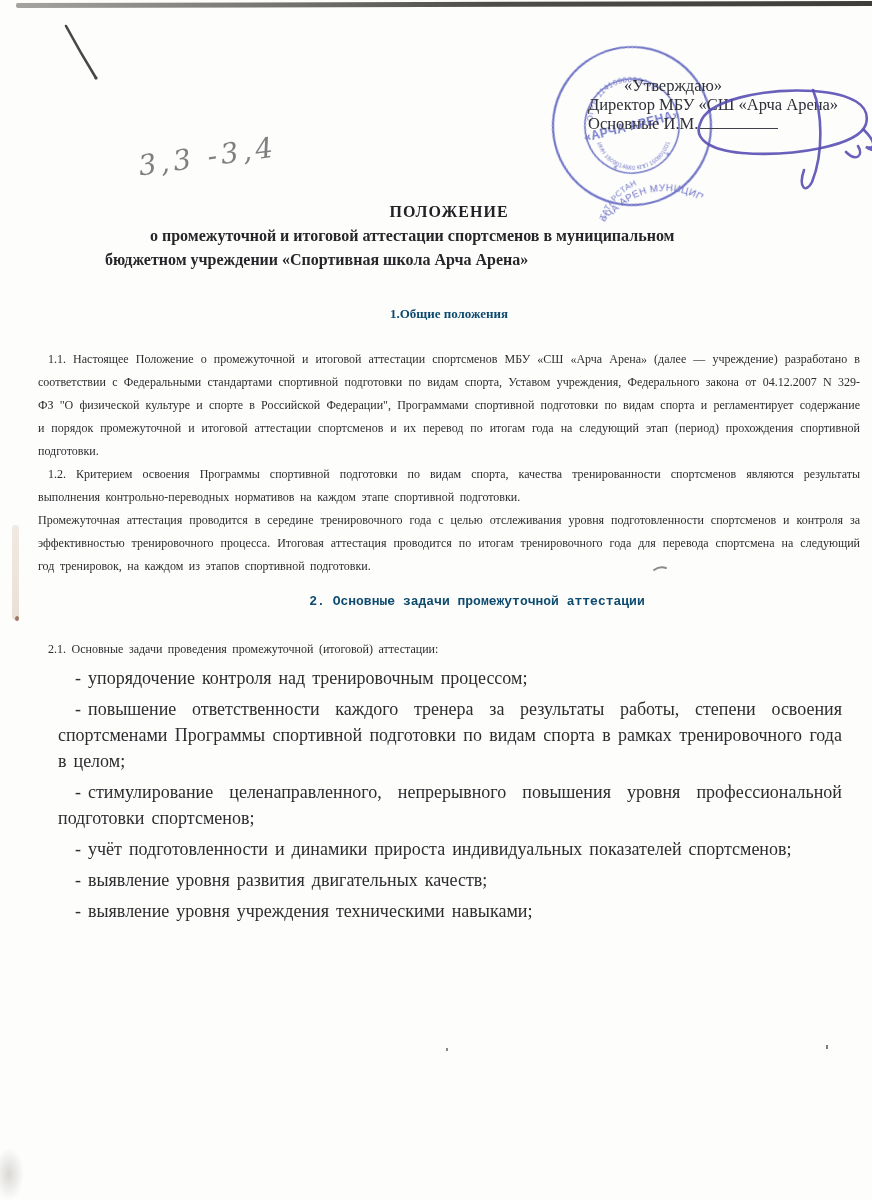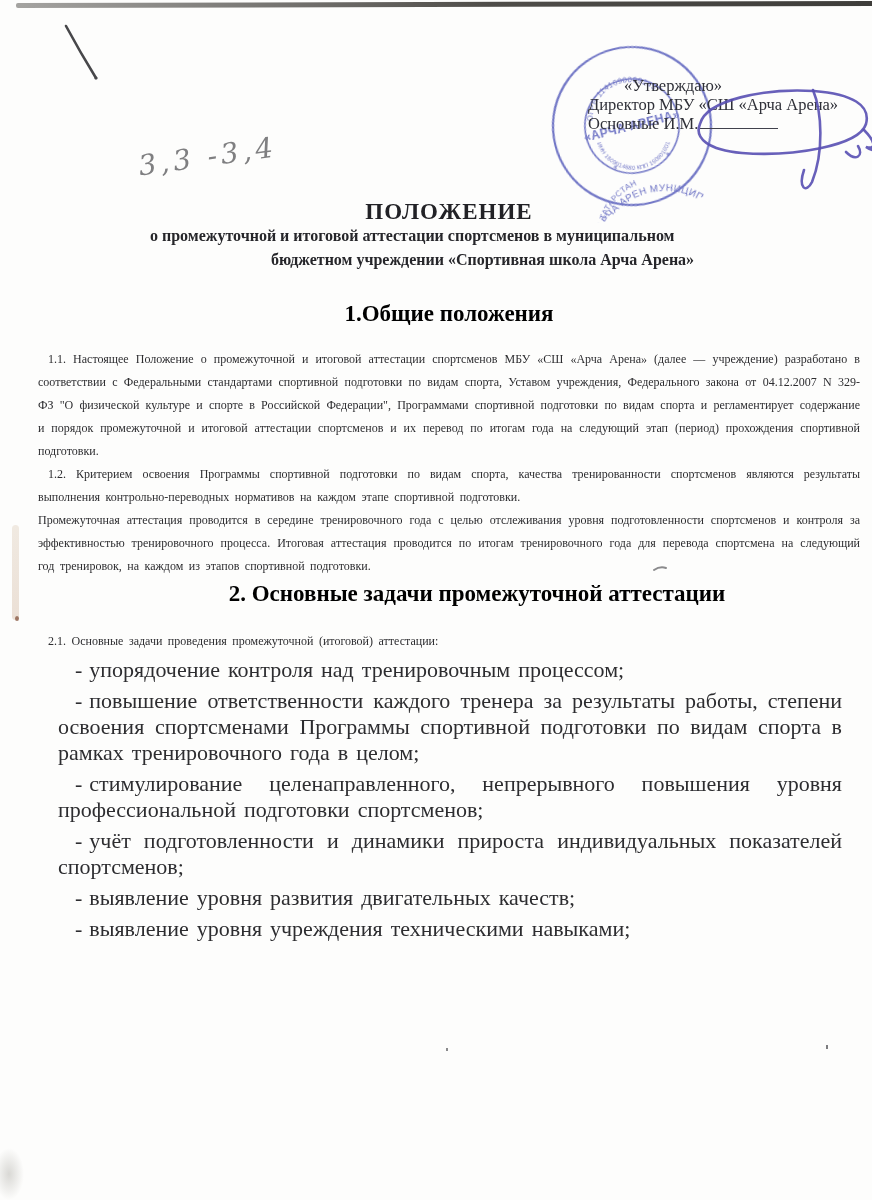--- a/index.html
+++ b/index.html
@@ -37,34 +37,34 @@
   
   .overlay{position:absolute;left:0;top:0;width:872px;height:1200px;z-index:3;pointer-events:none;}
   .pen{stroke:#584fb2;stroke-width:2.6;fill:none;stroke-linecap:round;opacity:.9;}
   .pencil{stroke:#47474a;stroke-width:2.6;fill:none;stroke-linecap:round;}
   .pencil-light{stroke:#8a8a8c;stroke-width:2;fill:none;stroke-linecap:round;}
   .hand-note{position:absolute;left:138px;top:140px;z-index:3;
     font-family:"DejaVu Serif",serif;font-style:italic;font-size:28px;
     color:#6a6a6c;letter-spacing:4px;transform:rotate(-8deg);opacity:.85;white-space:nowrap;}
   
   .content{position:absolute;left:38px;top:200px;width:822px;z-index:2;}
-  .doc-title{margin:0;text-align:center;font-size:23px;font-weight:bold;
+  .doc-title{margin:0;text-align:center;font-size:16px;font-weight:bold;
     letter-spacing:1px;color:#222226;line-height:24px;}
   .subtitle{font-weight:bold;font-size:16px;line-height:24px;color:#26262a;}
   .sub1{margin-left:112px;}
-  .sub2{margin-left:67px;text-align:center;}
-  .sec-h{margin:30px 0 0 0;text-align:center;font-size:23px;font-weight:bold;
-    color:#000000;line-height:23px;}
-  .h2b{margin-top:4px;padding-left:56px;}
+  .sub2{margin-left:67px;}
+  .sec-h{margin:30px 0 0 0;text-align:center;font-size:13px;font-weight:bold;
+    color:#0c4a6e;line-height:23px;}
+  .h2b{margin-top:12px;padding-left:56px;font-family:Liberation Mono, monospace;}
   .para{margin:0;font-size:12px;line-height:23px;text-align:justify;word-spacing:2.5px;}
   .first{margin-top:23px;}
   .indent{text-indent:10px;}
   .p21{margin-top:25px;}
   .bullets{margin-top:4px;}
-  .bullet{margin:0 18px 5px 20px;font-size:22px;line-height:26px;
+  .bullet{margin:0 18px 5px 20px;font-size:18px;line-height:26px;
     text-align:justify;word-spacing:2.5px;text-indent:17px;}
   .dash{margin-right:7px;}
 </style>
 </head>
 <body>
 
 <div class="page">
 
   <div class="scan-edge-top"></div>
   <div class="smudge-left"></div>

